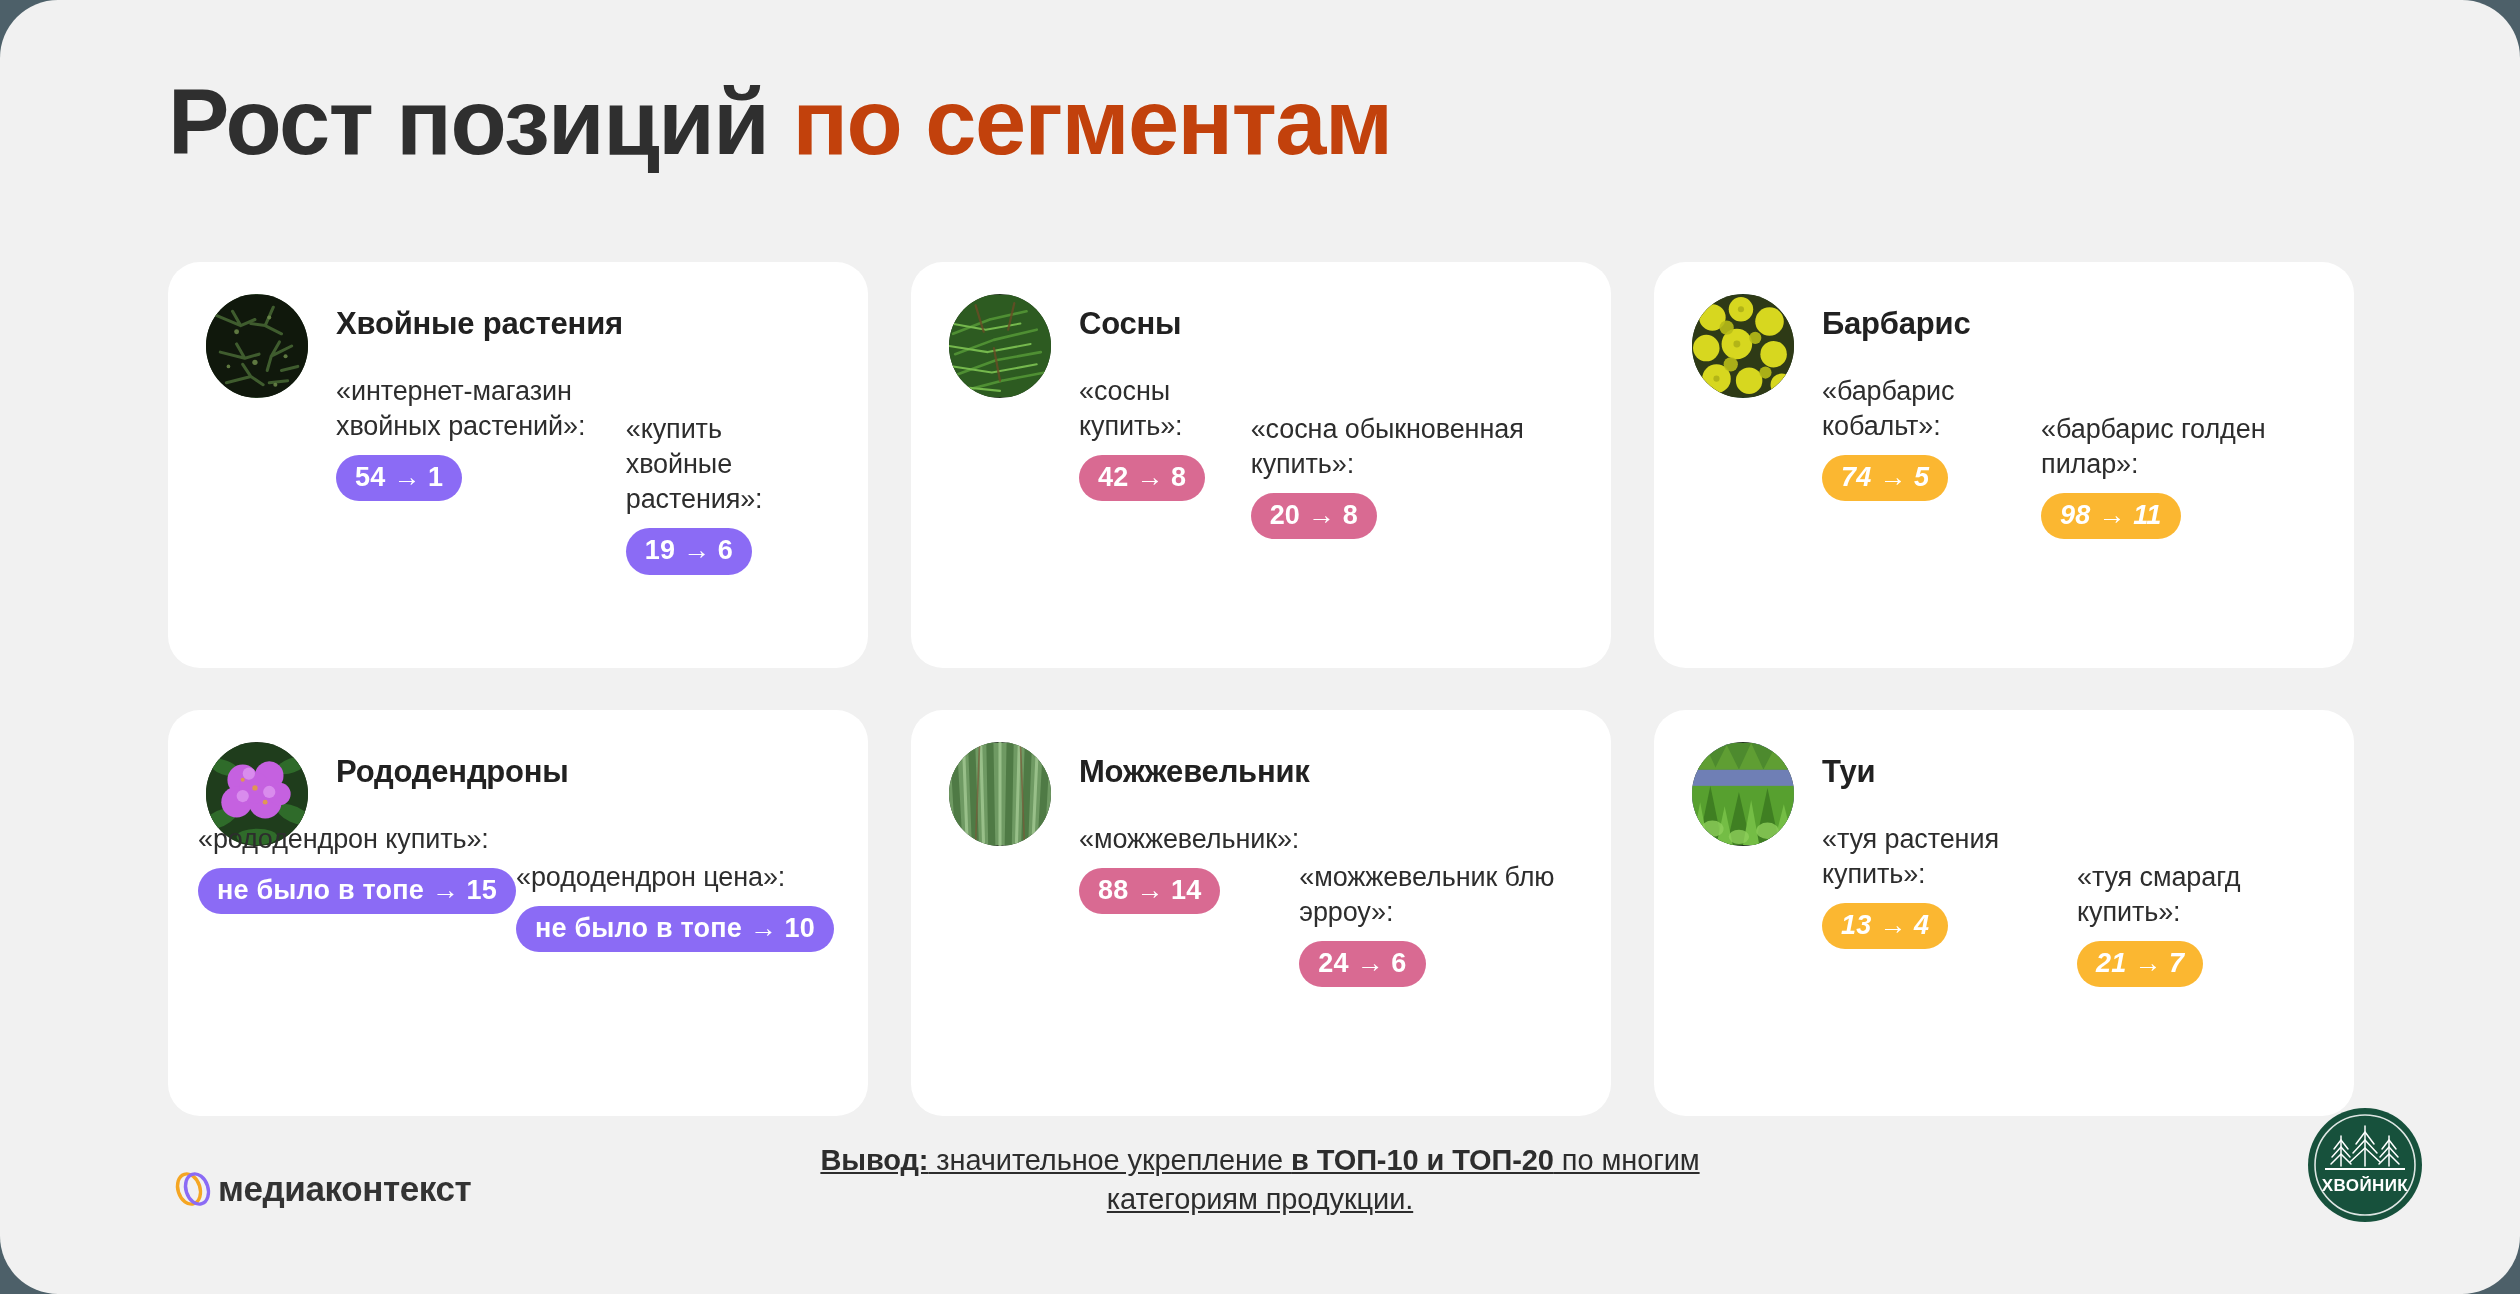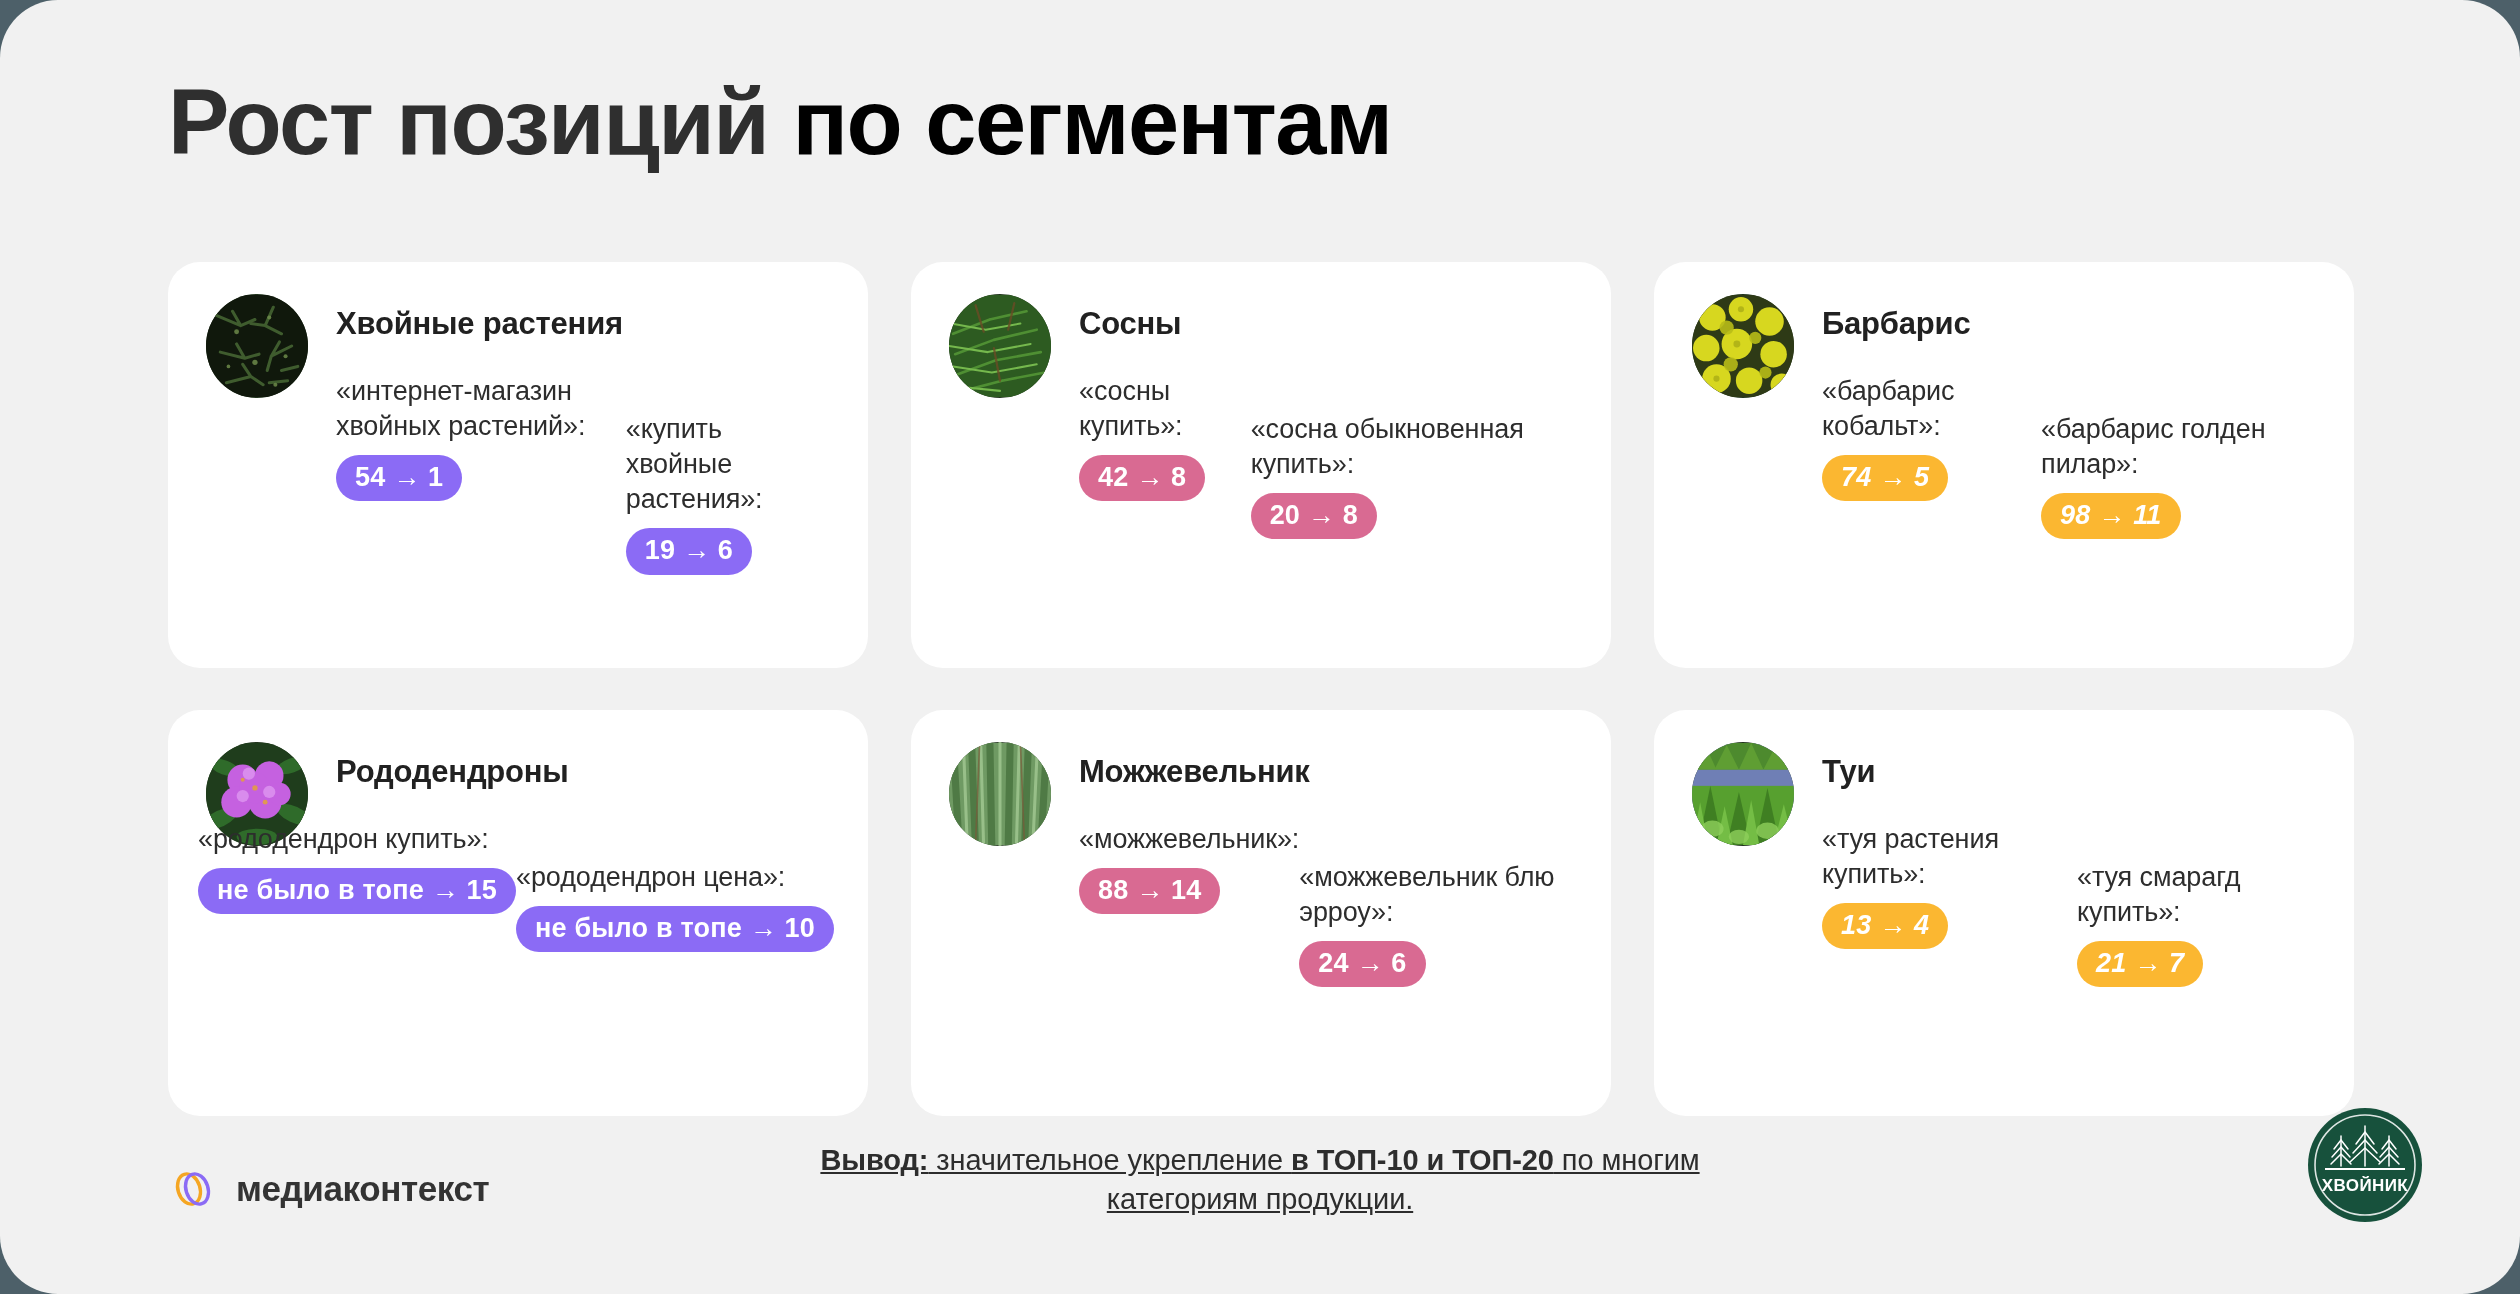--- a/index.html
+++ b/index.html
@@ -27,21 +27,21 @@
     position: absolute;
     left: 168px;
     top: 76px;
     font-size: 92px;
     line-height: 1.02;
     font-weight: 700;
     letter-spacing: -1.5px;
     color: #2f2f2f;
     white-space: nowrap;
   }
-  .title .accent { color: #000000; }
+  .title .accent { color: #c2410c; }
 
   
   .grid {
     position: absolute;
     left: 168px;
     top: 262px;
     width: 2186px;
     display: grid;
     grid-template-columns: repeat(3, 700px);
     grid-auto-rows: 406px;
@@ -121,21 +121,20 @@
   .badge.pink   { background: #d96a92; }
   .badge.amber  { background: #fbb731; font-style: italic; }
 
   
   .footer-logo {
     position: absolute;
     left: 168px;
     top: 1164px;
     display: flex;
     align-items: center;
-    gap: 18px;
   }
   .footer-logo .mark { width: 50px; height: 50px; }
   .footer-logo .wordmark {
     font-size: 35px;
     font-weight: 700;
     color: #333333;
     letter-spacing: -0.4px;
   }
 
   .conclusion {

